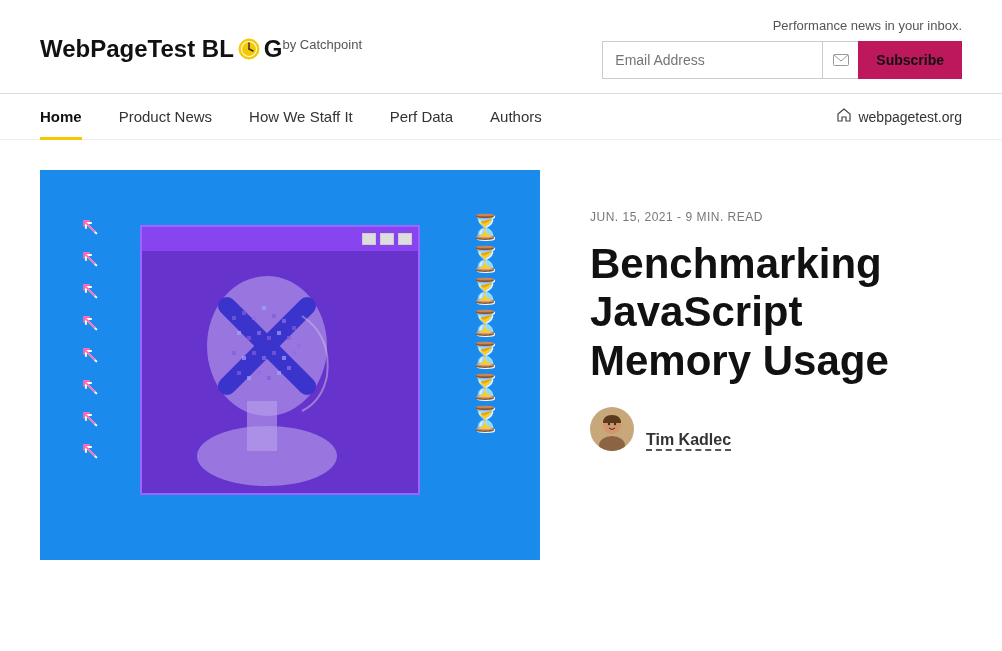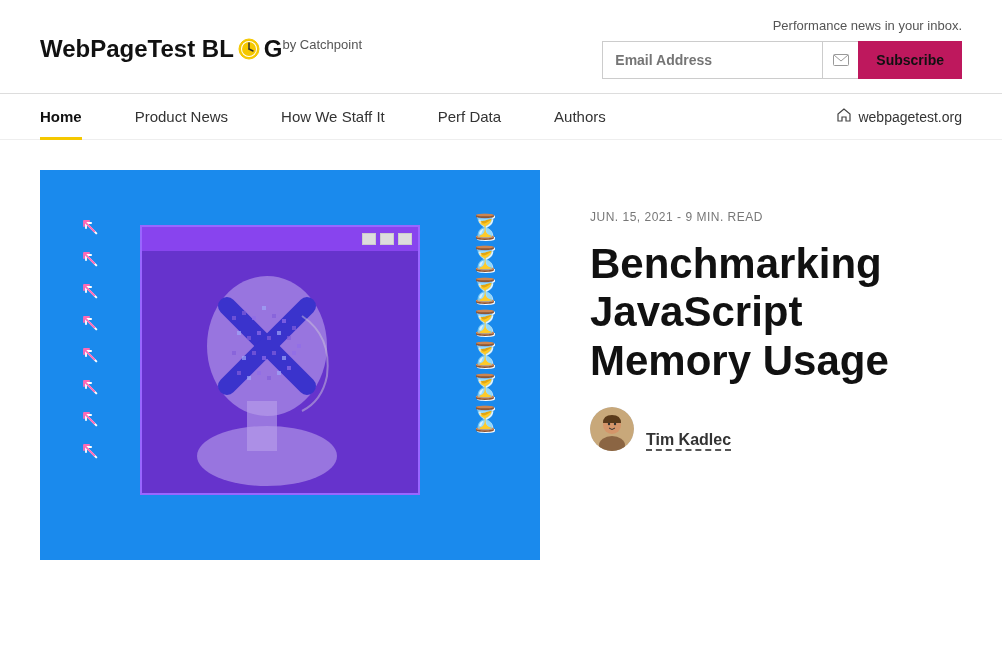--- a/index.html
+++ b/index.html
@@ -35,21 +35,20 @@
     .email-input {
       border: 1px solid #ccc;
       border-right: none;
       padding: 8px 12px;
       font-size: 14px;
       color: #999;
       width: 220px;
       height: 38px;
       outline: none;
       background: #fff;
-      font-weight: bold;
     }
     .email-icon {
       border: 1px solid #ccc;
       border-right: none;
       height: 38px;
       width: 36px;
       display: flex;
       align-items: center;
       justify-content: center;
       background: #fff;
@@ -70,21 +69,21 @@
 
     
     .nav-bar {
       border-top: 1px solid #ddd;
       border-bottom: 1px solid #eee;
       padding: 0 40px;
       display: flex;
       align-items: center;
       justify-content: space-between;
     }
-    .nav-left { display: flex; align-items: flex-end; gap: 17px; }
+    .nav-left { display: flex; align-items: flex-end; gap: 1px; }
     .nav-item {
       font-size: 15px;
       color: #333;
       padding: 14px 18px;
       cursor: pointer;
       text-decoration: none;
       display: block;
       position: relative;
     }
     .nav-item.active {

